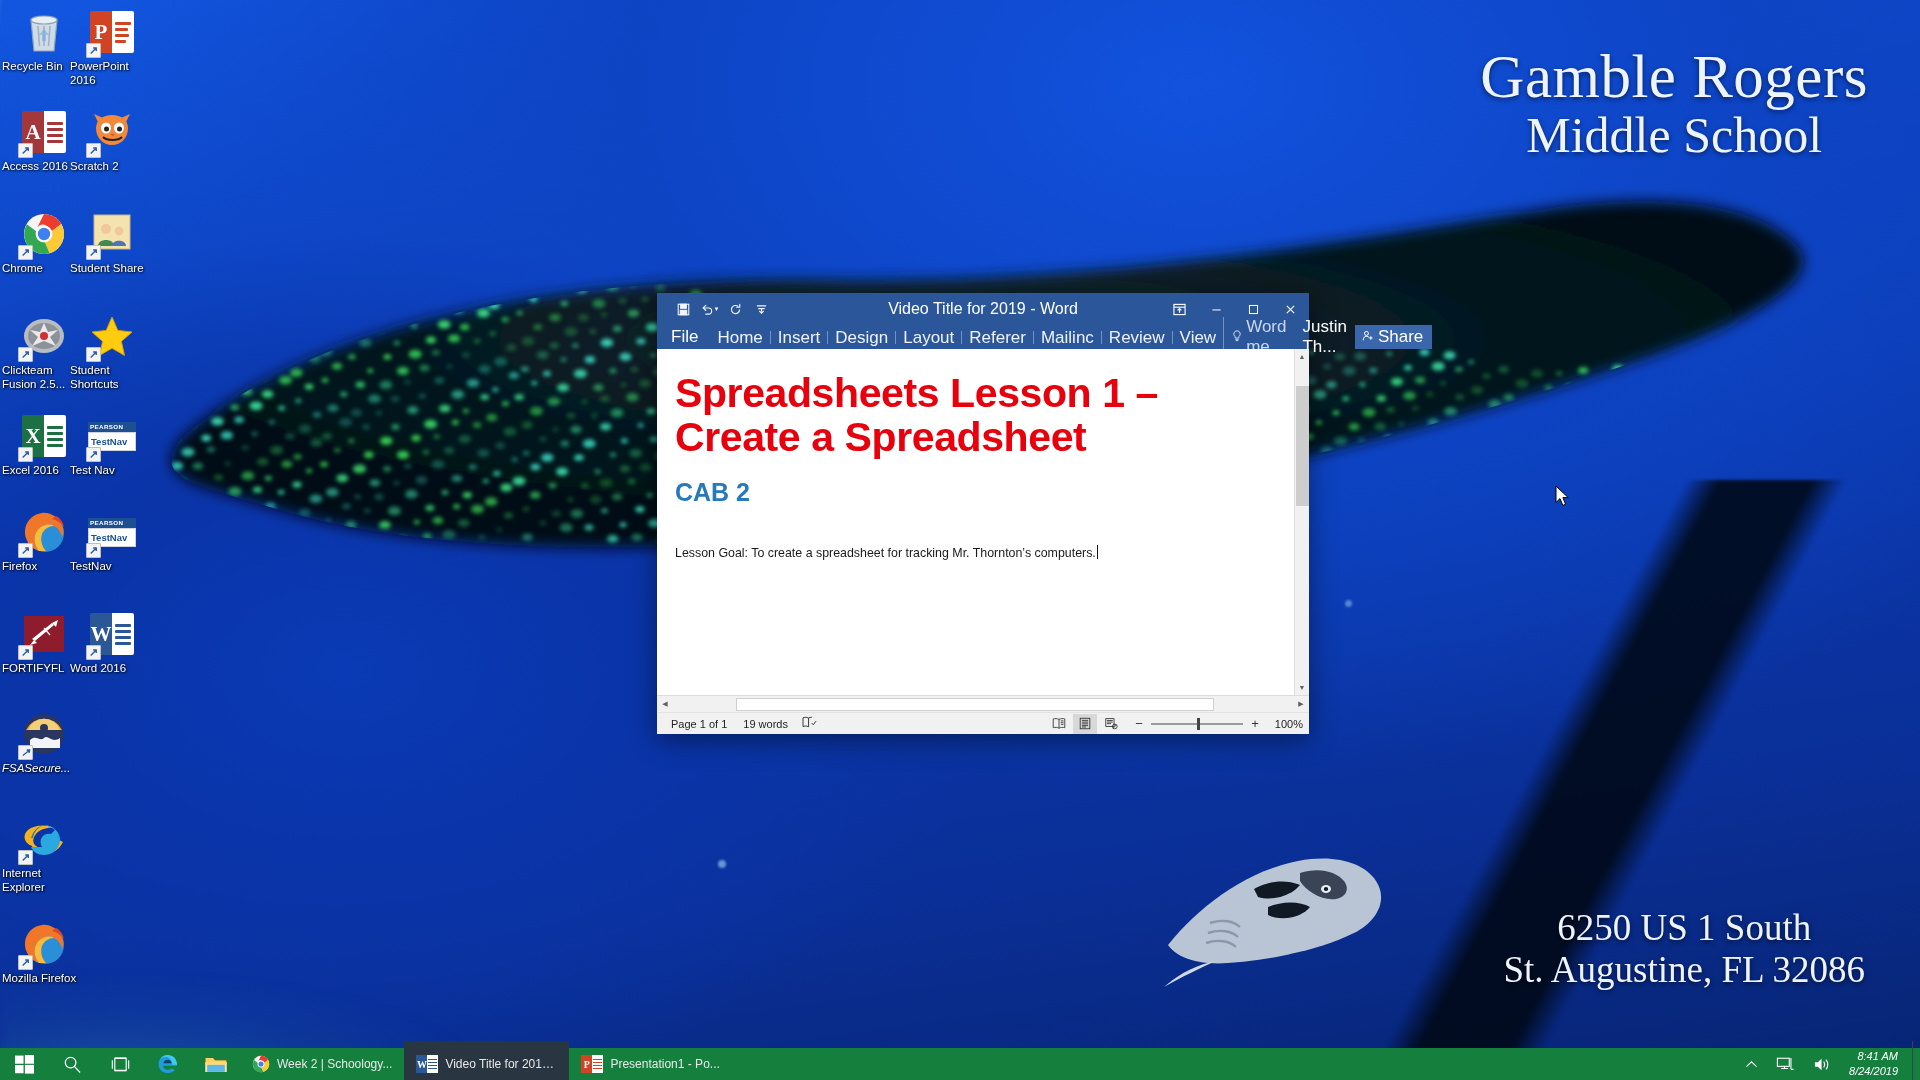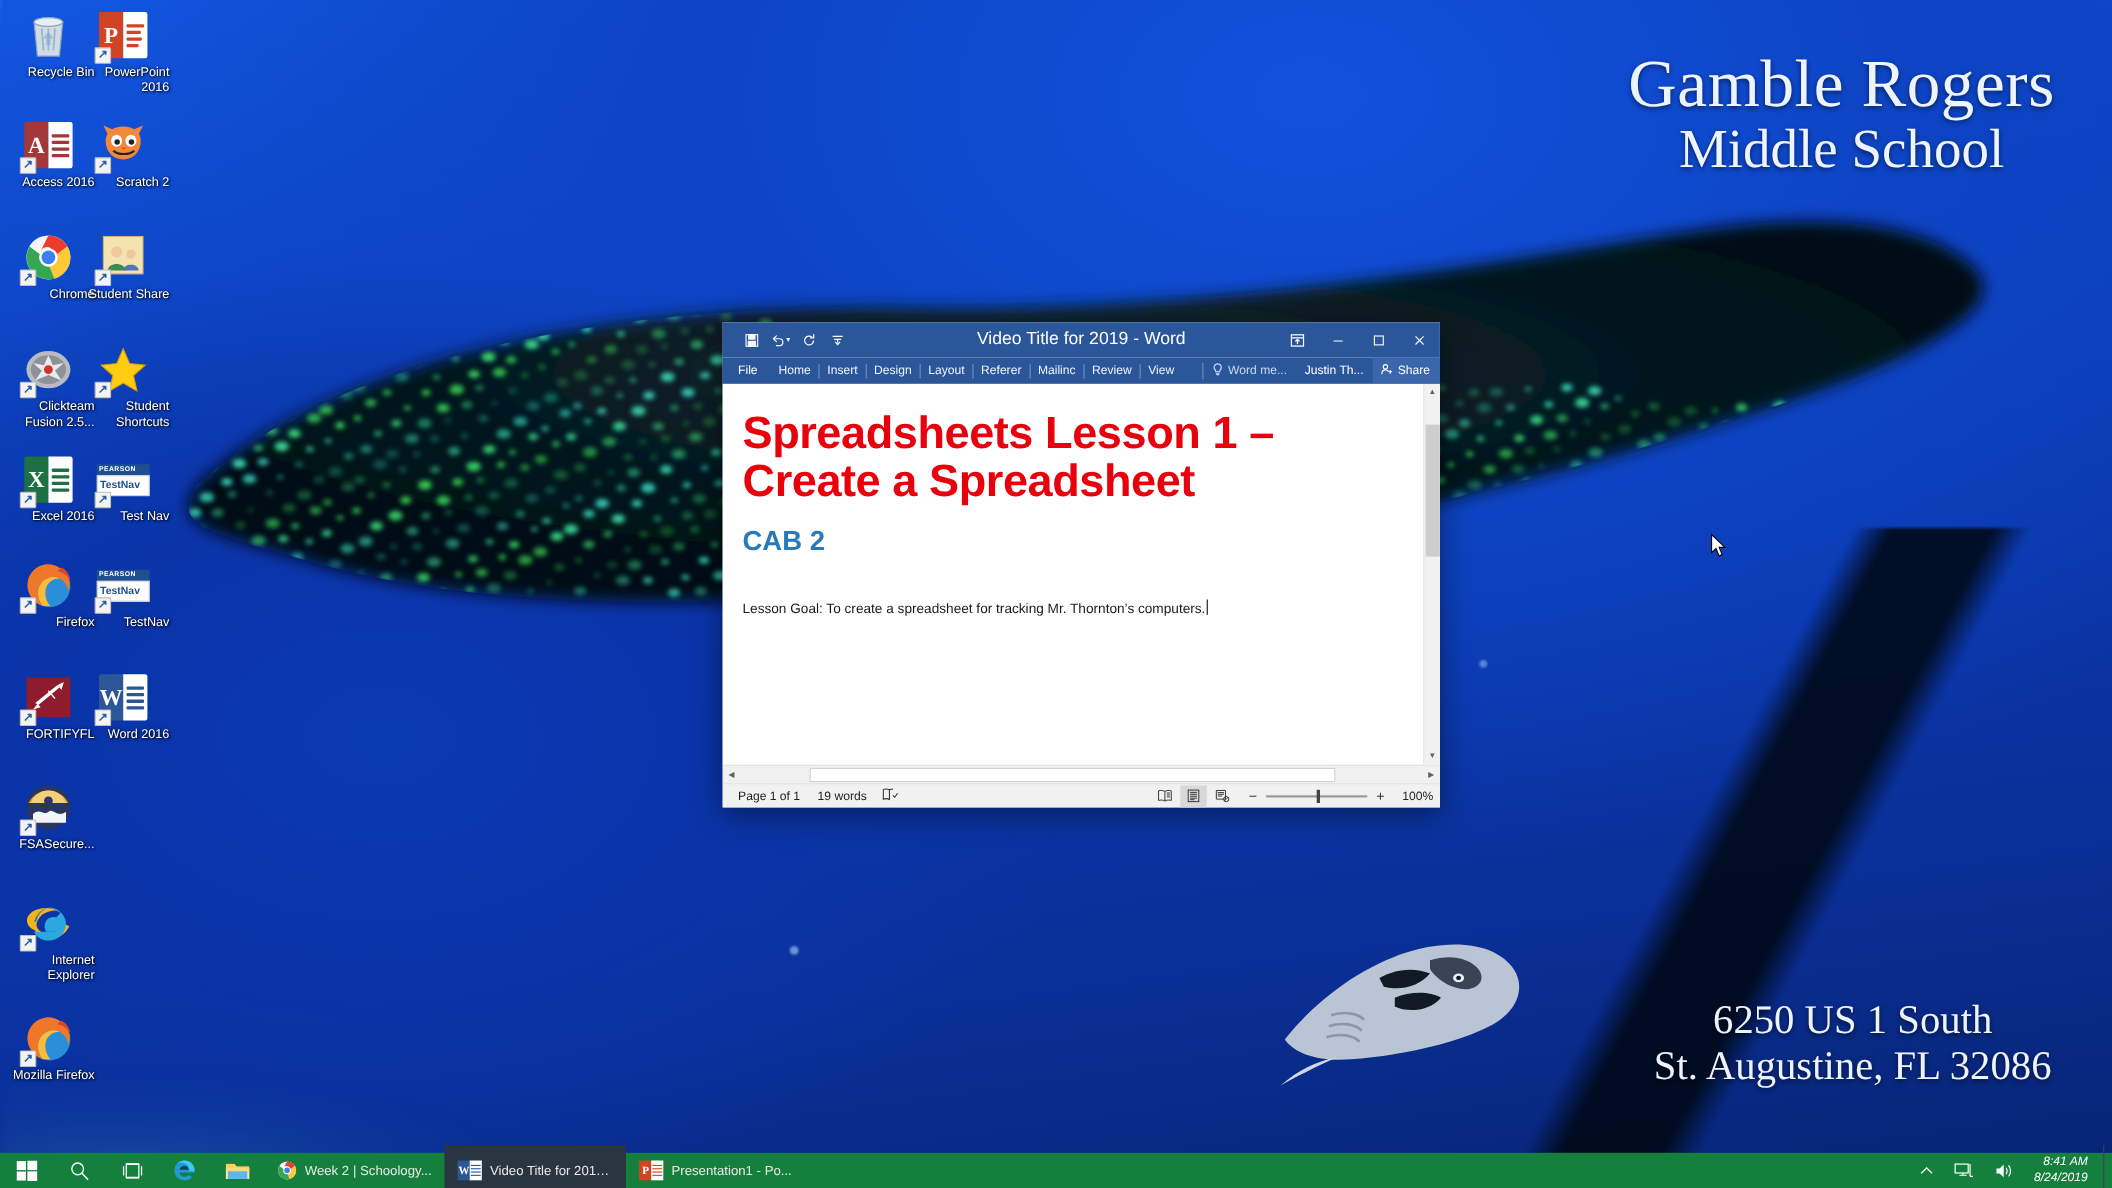--- a/index.html
+++ b/index.html
@@ -78,21 +78,21 @@
     position:absolute; width: 76px;
     display:flex; flex-direction:column; align-items:center;
     cursor: default;
   }
   .dicon .glyph {
     width:48px; height:48px; position:relative;
     display:flex; align-items:center; justify-content:center;
   }
   .dicon .label {
     margin-top: 4px;
-    font-size: 11.5px; color:#ffffff; text-align:right;
+    font-size: 11.5px; color:#ffffff; text-align:left;
     text-shadow: 1px 1px 2px rgba(0,0,0,.85), 0 0 3px rgba(0,0,0,.7);
     line-height: 1.18; width: 84px; word-wrap: break-word;
   }
   .shortcut-arrow {
     position:absolute; left:-2px; bottom:-2px; width:15px; height:15px;
     background:#f3f3f3; border:1px solid #bfbfbf; border-radius:1px;
     display:flex; align-items:center; justify-content:center;
     font-size:10px; color:#2a5fa8; line-height:1;
   }
   .shortcut-arrow::after { content:"\2197"; font-size:11px; font-weight:bold; }
@@ -127,21 +127,21 @@
     font-size:16px; color:#fff; pointer-events:none;
   }
   .w-winbtns { margin-left:auto; display:flex; align-items:center; height:32px; }
   .w-winbtns .wb {
     width:37px; height:32px; display:flex; align-items:center; justify-content:center;
     color:#fff; font-size:13px; cursor:pointer;
   }
 
   .w-ribbon {
     height:24px; background:#2b579a; display:flex; align-items:center;
-    font-size:11px; color:#ffffff; flex:none; position:relative;
+    font-size:17px; color:#ffffff; flex:none; position:relative;
   }
   .w-ribbon .file { padding:0 12px 0 14px; color:#fff; cursor:pointer; }
   .w-ribbon .tabs { display:flex; align-items:center; }
   .w-ribbon .tab {
     padding:0 7px; cursor:pointer; color:#eef2fa;
     border-left:1px solid rgba(255,255,255,.35); line-height:13px;
   }
   .w-ribbon .tab:first-child { border-left:none; }
   .w-ribbon .right { margin-left:auto; display:flex; align-items:center; }
   .w-ribbon .tellme { display:flex; align-items:center; gap:4px; color:#c9d7ef; padding:0 8px;
@@ -1454,21 +1454,21 @@
               <i style="background:#2b5797;width:100%"></i>
               <i style="background:#2b5797;width:100%"></i>
               <i style="background:#2b5797;width:100%"></i>
               <i style="background:#2b5797;width:100%"></i>
             </div>
         </div>
           <span class="shortcut-arrow"></span>
         </div>
         <div class="label">Word 2016</div>
       </div>
-      <div class="dicon" style="left: 6px; top: 710px;">
+      <div class="dicon" style="left: 6px; top: 710px; font-style: italic;">
         <div class="glyph">
           <svg width="44" height="44" viewBox="0 0 44 44">
           <circle cx="22" cy="22" r="20" fill="#2a3560"></circle>
           <path d="M4 18 A20 20 0 0 1 40 18 Z" fill="#e8a62c"></path>
           <path d="M6 18 A17 17 0 0 1 38 18 Z" fill="#f3cf7a"></path>
           <circle cx="22" cy="16" r="4" fill="#2a3560"></circle>
           <path d="M8 28 C14 22 18 30 22 26 C26 22 30 32 38 26 L38 36 L8 36 Z" fill="#f2f4f8"></path>
         </svg>
           <span class="shortcut-arrow"></span>
         </div>

